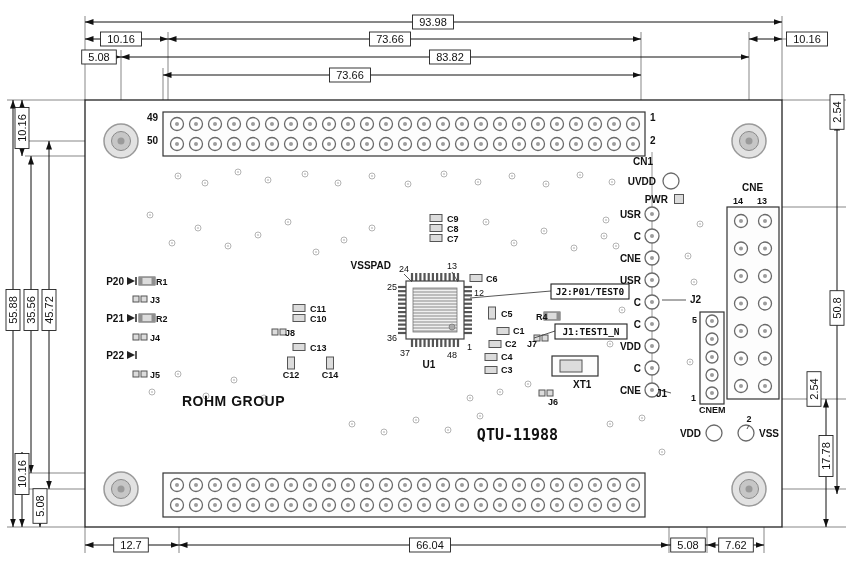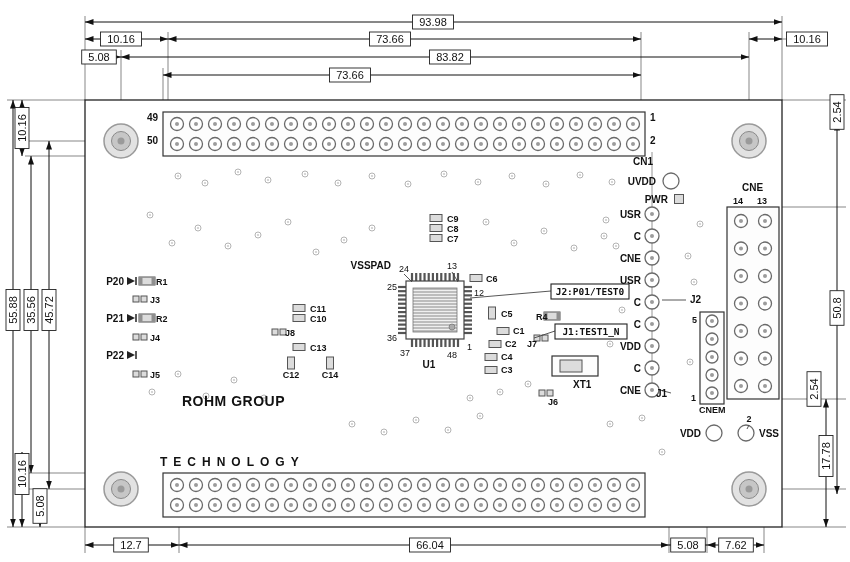--- a/index.html
+++ b/index.html
@@ -794,14 +794,14 @@
         <rect x="-17.3" y="-7" width="34.6" height="14" class="dbox"></rect>
         <text x="0" y="4" class="dtxt" text-anchor="middle">5.08</text>
       </g>
       <g transform="translate(736,545)">
         <rect x="-17.3" y="-7" width="34.6" height="14" class="dbox"></rect>
         <text x="0" y="4" class="dtxt" text-anchor="middle">7.62</text>
       </g>
     </svg>
 
   <div class="silk rohm">ROHM GROUP</div>
-  <div class="silk tech">TECHNOLOGY</div>
+  <div class="silk model1">QTU-11988</div>
 </div>
 
 </body></html>

